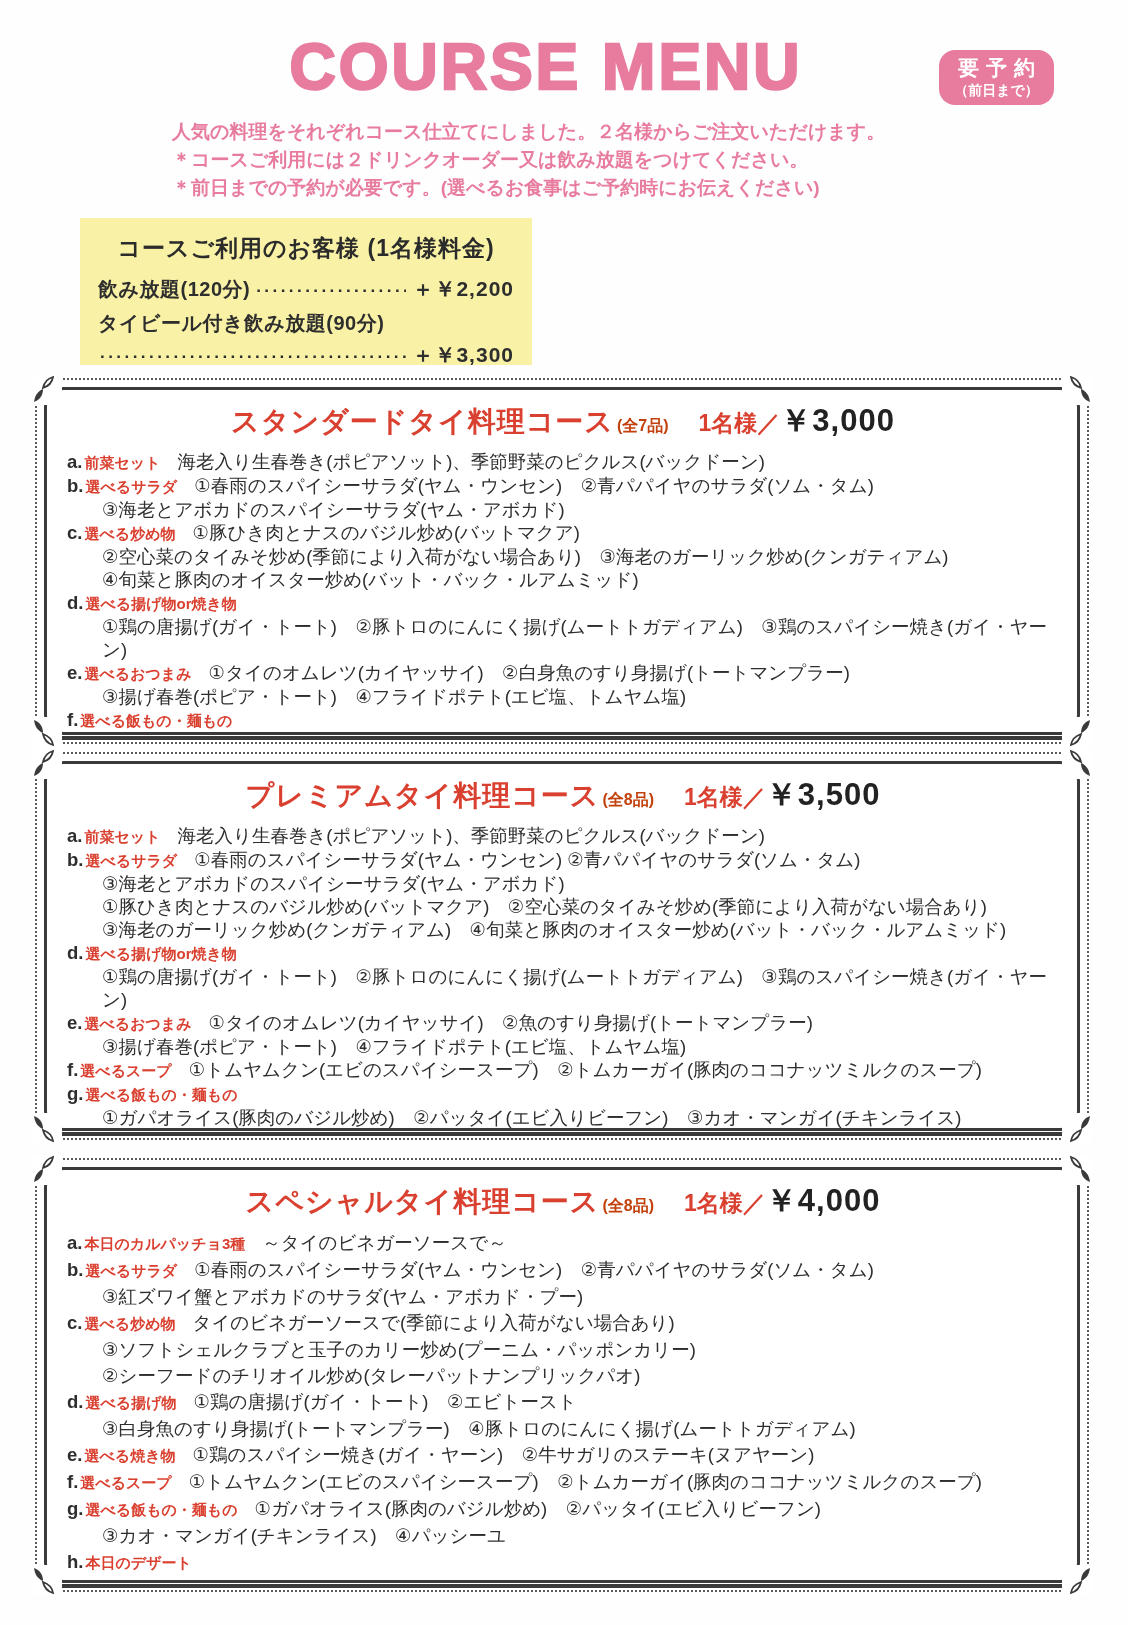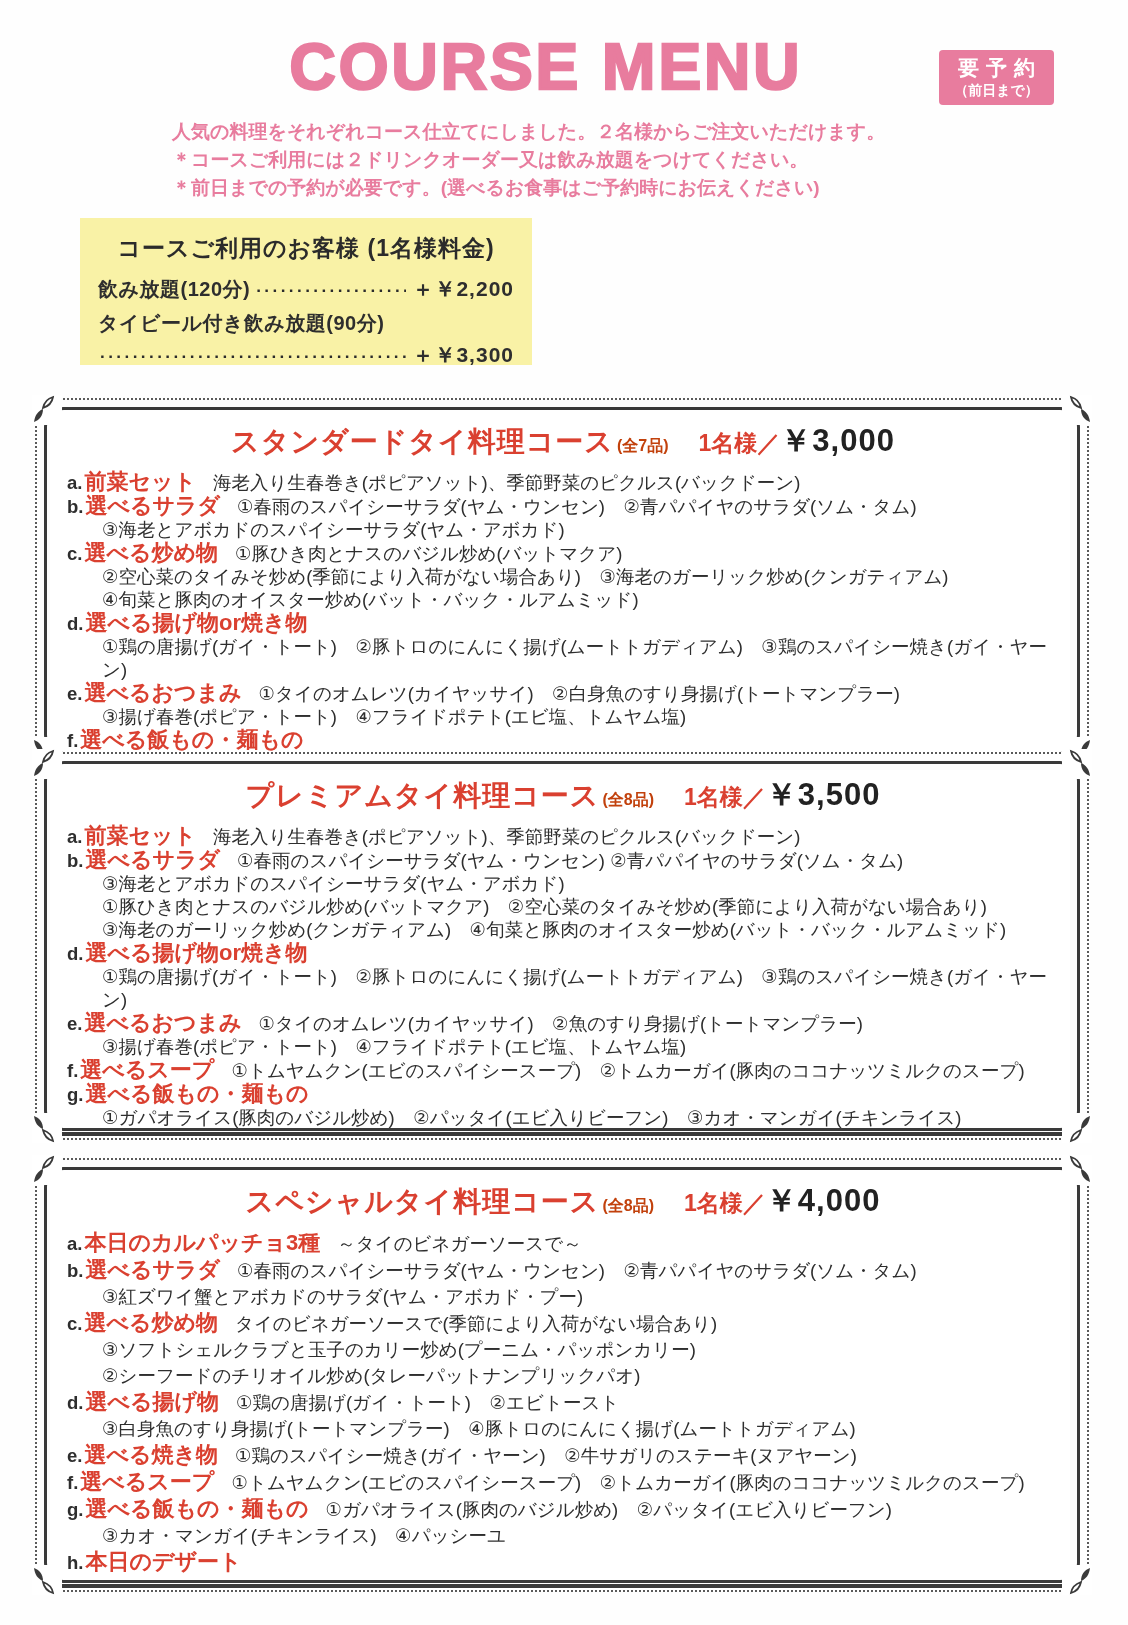--- a/index.html
+++ b/index.html
@@ -17,21 +17,21 @@
     transform:translateX(calc(-50% - 18px));
     margin:0;
     font-size:64px;font-weight:700;letter-spacing:3px;
     color:#e87c9e;
     -webkit-text-stroke:2.5px #e87c9e;
     white-space:nowrap;
   }
   .badge{
     position:absolute;top:50px;right:74px;
     background:#e87c9e;color:#ffffff;
-    border-radius:4px;
+    border-radius:16px;
     padding:6px 12px 7px;
     text-align:center;line-height:1.15;
   }
   .badge-l1{font-size:21px;font-weight:700;letter-spacing:7px;text-indent:7px;display:block;}
   .badge-l2{font-size:14px;font-weight:700;display:block;margin-top:2px;}
   .intro{
     position:absolute;top:118px;left:172px;
     color:#e87c9e;font-size:19px;font-weight:700;line-height:28px;
   }
   .intro div{white-space:nowrap;}
@@ -57,21 +57,21 @@
   .course{
     position:absolute;left:35px;width:1054px;
     border:2px dotted #5a5a5a;
     background:#ffffff;
     box-sizing:border-box;
   }
   .course::after{
     content:"";position:absolute;left:7px;right:7px;bottom:2px;
     border-bottom:4px solid #3a3a3a;
   }
-  .course-0{top:398px;height:366px;}
+  .course-0{top:378px;height:366px;}
   .course-1{top:752px;height:388px;}
   .course-2{top:1158px;height:434px;}
   .course-inner{
     position:absolute;inset:7px;
     border:3px solid #3a3a3a;border-radius:20px;
     padding:8px 18px 6px 20px;
     box-sizing:border-box;
     background:#ffffff;
     overflow:hidden;
   }
@@ -79,21 +79,21 @@
     margin:2px 0 8px;display:flex;justify-content:center;align-items:baseline;
     white-space:nowrap;
   }
   .c-name{color:#da4030;font-size:28px;font-weight:700;letter-spacing:1px;}
   .c-count{color:#c2410c;font-size:16px;font-weight:700;margin-left:3px;}
   .c-per{color:#da4030;font-size:23px;font-weight:700;margin-left:30px;}
   .c-price{color:#222222;font-size:31px;font-weight:700;letter-spacing:1px;}
   .item{font-size:18.5px;line-height:23px;}
   .course-2 .item{line-height:26px;}
   .item-letter{color:#2e2e2e;font-weight:700;}
-  .item-cat{color:#da4030;font-weight:700;font-size:22px;margin-left:2px;}
+  .item-cat{color:#da4030;font-weight:700;font-size:15px;margin-left:2px;}
   .item-inline{color:#2e2e2e;font-weight:500;margin-left:17px;}
   .item-sub{margin-left:35px;color:#2e2e2e;font-weight:500;}
   
   .corner{position:absolute;width:30px;height:30px;background:#ffffff;z-index:3;}
   .corner svg{display:block;width:30px;height:30px;}
   .c-tl{top:-5px;left:-5px;}
   .c-tr{top:-5px;right:-5px;transform:scaleX(-1);}
   .c-br{bottom:-5px;right:-5px;transform:scale(-1,-1);}
   .c-bl{bottom:-5px;left:-5px;transform:scaleY(-1);}
 </style>

